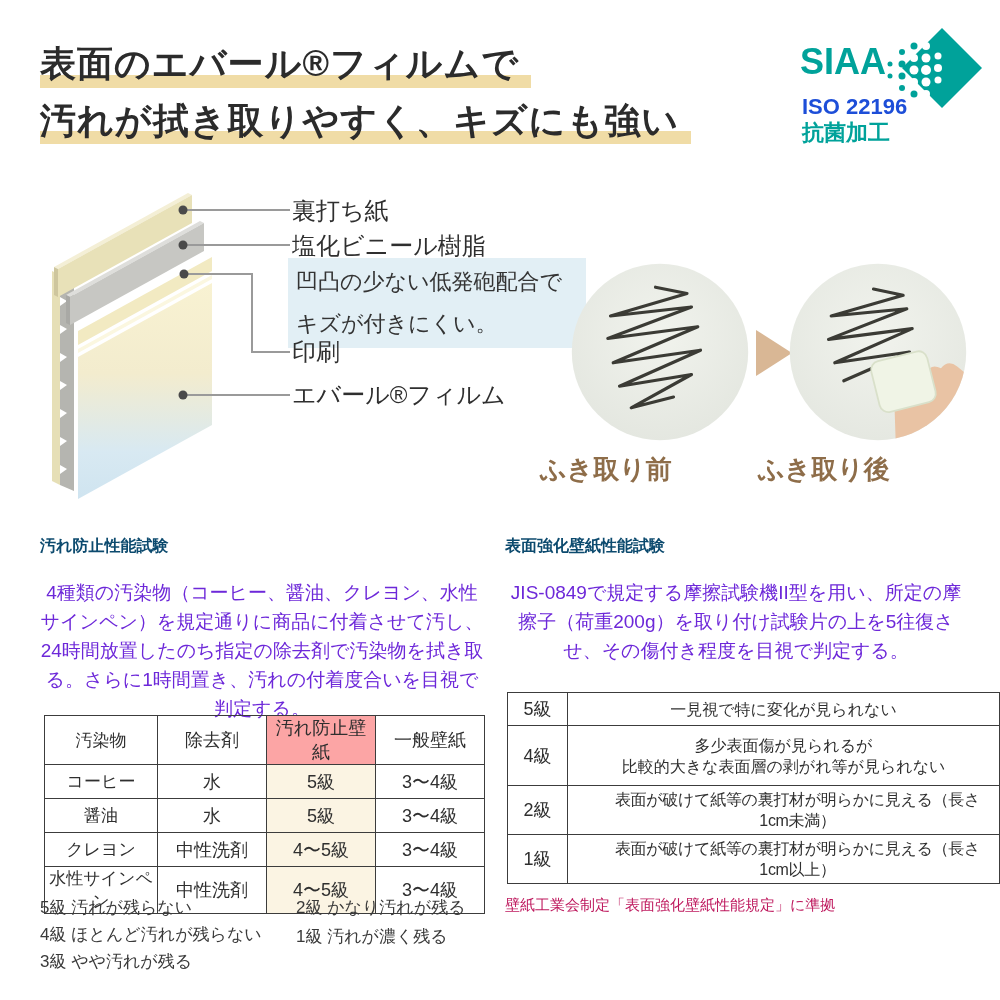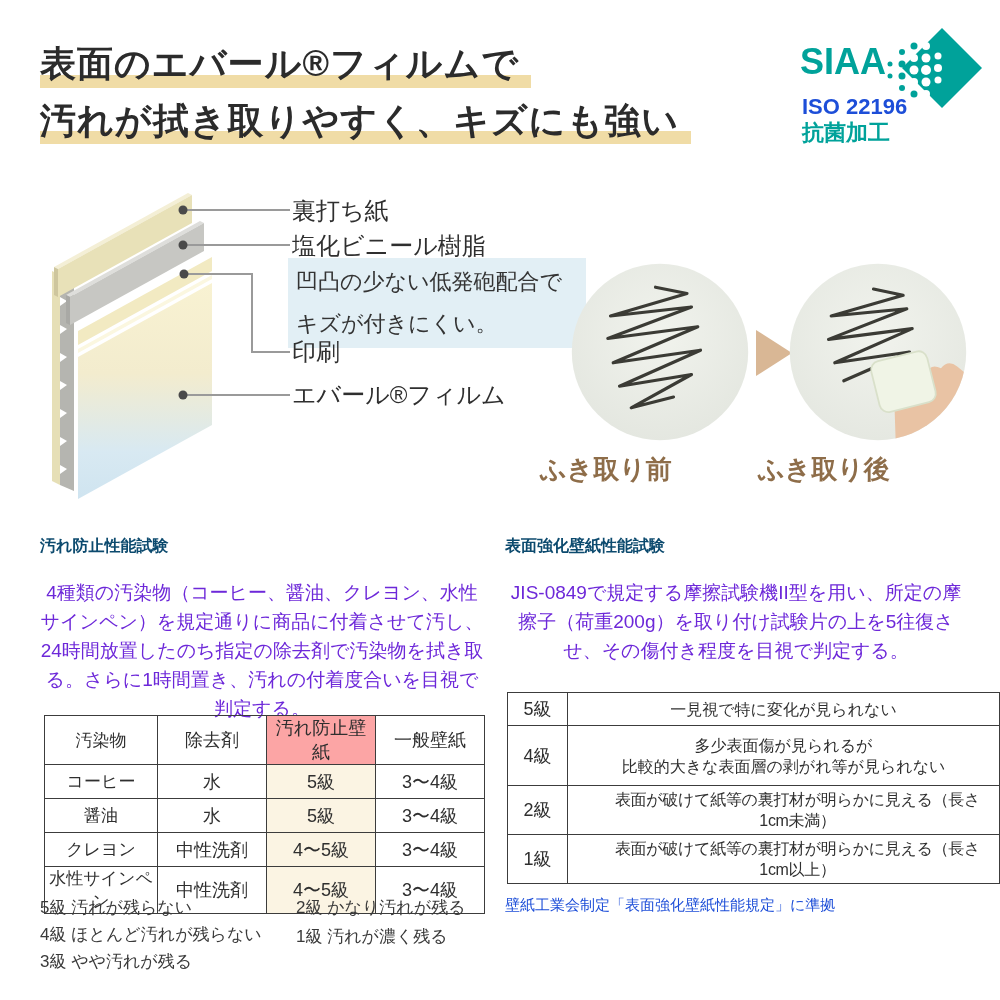--- a/index.html
+++ b/index.html
@@ -52,21 +52,21 @@
   .stain-table tr td.hi{background:#fbf4e3;}
 
   .surf-table{left:507px;top:692px;}
   .surf-table td{vertical-align:middle;}
   .surf-table td.g{width:58px;text-align:center;font-size:18px;}
   .surf-table td.d{width:396px;font-size:16px;padding:3px 8px;white-space:pre-line;line-height:21px;text-align:center;}
   .surf-table tr.small td.d{font-size:16px;letter-spacing:-0.3px;padding-left:36px;}
   .r1{height:33px;} .r2{height:60px;} .r3{height:33px;} .r4{height:33px;} .r5{height:33px;}
 
   .legend-item{font-size:17px;color:#3a3a3a;line-height:27px;}
-  .footnote{left:505px;top:896px;font-size:15px;color:#1d4ed8;}
+  .footnote{left:505px;top:896px;font-size:15px;color:#be185d;}
 </style>
 </head>
 <body>
 
 <div class="page">
 
   <div class="abs headline">
     <div><span class="hl">表面のエバール®フィルムで</span></div>
     <div><span class="hl hl2">汚れが拭き取りやすく、キズにも強い</span></div>
   </div>

